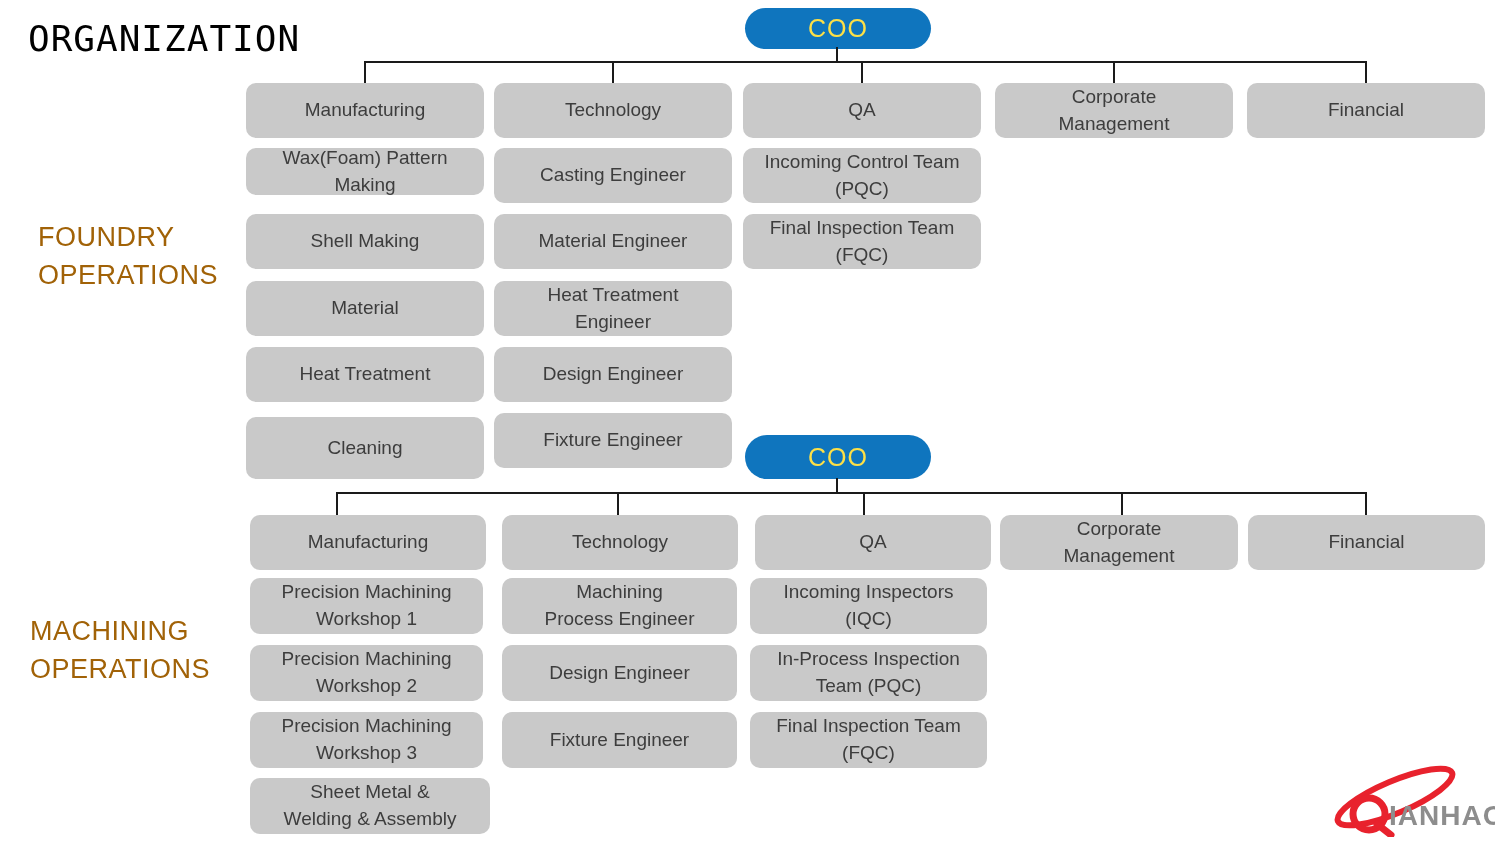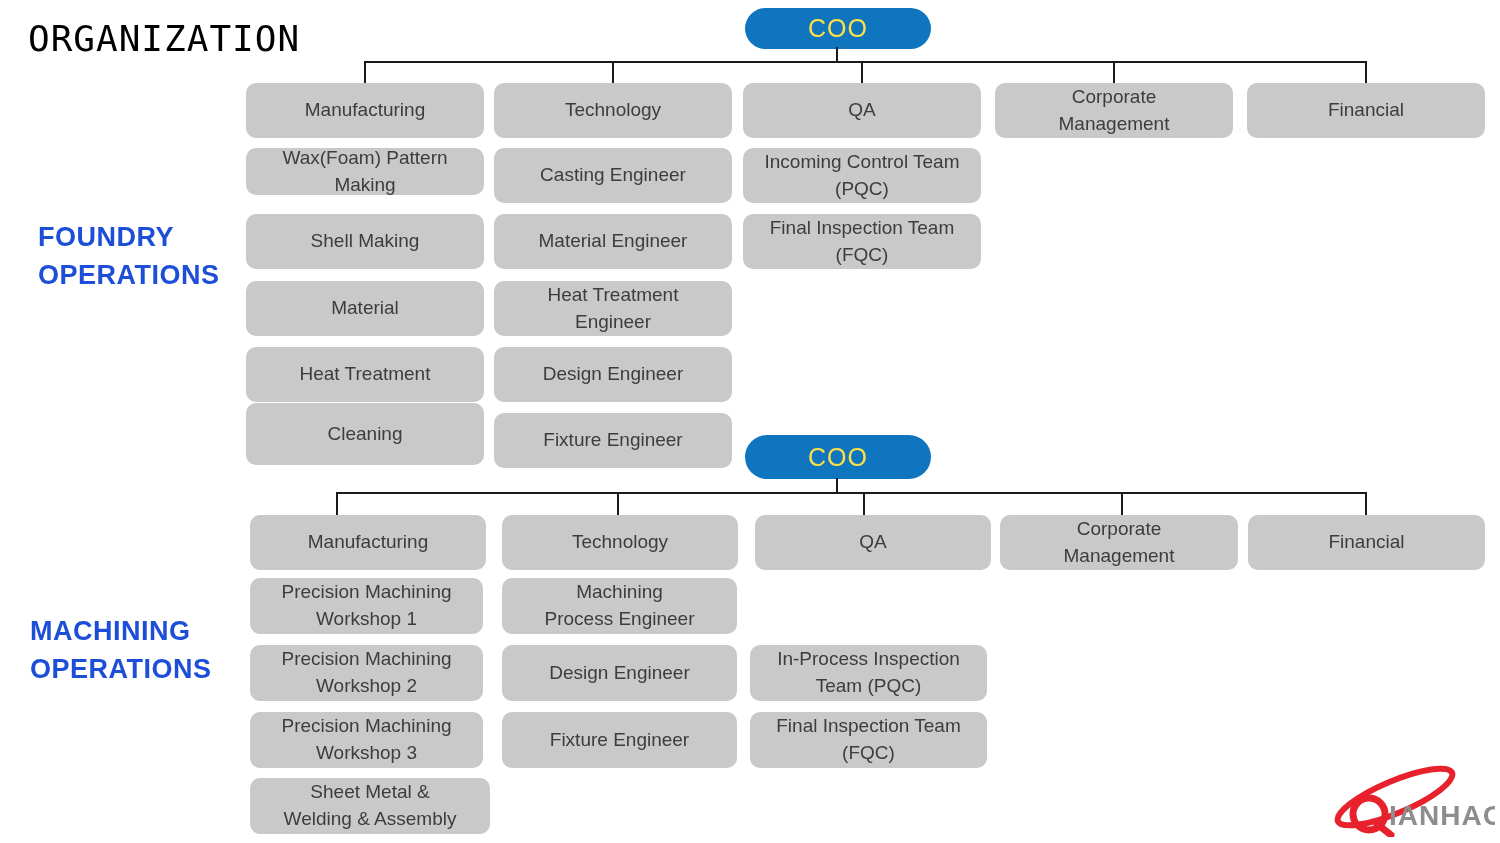--- a/index.html
+++ b/index.html
@@ -6,22 +6,22 @@
   #canvas{
     position:relative;width:1500px;height:843px;background:#ffffff;overflow:hidden;
     font-family:"Liberation Sans",sans-serif;
   }
   .page-title{
     position:absolute;left:28px;top:18px;
     font-family:"DejaVu Sans Mono",monospace;
     font-size:36px;color:#000;letter-spacing:1px;white-space:pre;
   }
   .section-label{
-    position:absolute;font-size:27px;line-height:38px;color:#1d4ed8;
-    letter-spacing:.5px;white-space:pre-line;font-weight:bold;
+    position:absolute;font-size:27px;line-height:38px;color:#a16207;
+    letter-spacing:.5px;white-space:pre-line;
   }
   .pill{
     position:absolute;background:#0f75be;border-radius:22px;
     display:flex;align-items:center;justify-content:center;
     color:#fde047;font-weight:normal;font-size:25px;letter-spacing:1px;
   }
   .box{
     position:absolute;background:#c9c9c9;border-radius:10px;
     display:flex;align-items:center;justify-content:center;text-align:center;
     font-size:19px;line-height:1.4;color:#3d3d3d;white-space:pre-line;
@@ -55,21 +55,21 @@
   <div class="box" style="left:743px;top:83px;width:238px;height:55px">QA</div>
   <div class="box" style="left:995px;top:83px;width:238px;height:55px">Corporate
 Management</div>
   <div class="box" style="left:1247px;top:83px;width:238px;height:55px">Financial</div>
 
   <div class="box" style="left:246px;top:148px;width:238px;height:47px">Wax(Foam) Pattern
 Making</div>
   <div class="box" style="left:246px;top:214px;width:238px;height:55px">Shell Making</div>
   <div class="box" style="left:246px;top:281px;width:238px;height:55px">Material</div>
   <div class="box" style="left:246px;top:347px;width:238px;height:55px">Heat Treatment</div>
-  <div class="box" style="left:246px;top:403px;width:238px;height:62px">Cleaning</div>
+  <div class="box" style="left:246px;top:417px;width:238px;height:62px">Cleaning</div>
 
   <div class="box" style="left:494px;top:148px;width:238px;height:55px">Casting Engineer</div>
   <div class="box" style="left:494px;top:214px;width:238px;height:55px">Material Engineer</div>
   <div class="box" style="left:494px;top:281px;width:238px;height:55px">Heat Treatment
 Engineer</div>
   <div class="box" style="left:494px;top:347px;width:238px;height:55px">Design Engineer</div>
   <div class="box" style="left:494px;top:413px;width:238px;height:55px">Fixture Engineer</div>
 
   <div class="box" style="left:743px;top:148px;width:238px;height:55px">Incoming Control Team
 (PQC)</div>
@@ -103,20 +103,22 @@
   <div class="box" style="left:250px;top:712px;width:233px;height:56px">Precision Machining
 Workshop 3</div>
   <div class="box" style="left:250px;top:778px;width:240px;height:56px">Sheet Metal &amp;
 Welding &amp; Assembly</div>
 
   <div class="box" style="left:502px;top:578px;width:235px;height:56px">Machining
 Process Engineer</div>
   <div class="box" style="left:502px;top:645px;width:235px;height:56px">Design Engineer</div>
   <div class="box" style="left:502px;top:712px;width:235px;height:56px">Fixture Engineer</div>
 
+  <div class="box" style="left:750px;top:578px;width:237px;height:56px">Incoming Inspectors
+(IQC)</div>
   <div class="box" style="left:750px;top:645px;width:237px;height:56px">In-Process Inspection
 Team (PQC)</div>
   <div class="box" style="left:750px;top:712px;width:237px;height:56px">Final Inspection Team
 (FQC)</div>
 
   <svg class="logo" viewBox="0 0 165 72">
     <ellipse cx="65" cy="32" rx="62" ry="16" transform="rotate(-23 65 32)" fill="none" stroke="#e8222d" stroke-width="6"></ellipse>
     <circle cx="39" cy="49" r="16" fill="none" stroke="#e8222d" stroke-width="7"></circle>
     <line x1="47" y1="59" x2="61" y2="70" stroke="#e8222d" stroke-width="7" stroke-linecap="round"></line>
     <text x="59" y="60" font-family="Liberation Sans, sans-serif" font-size="28" font-weight="bold" letter-spacing="1" fill="#8d8d8d">IANHAO</text>

